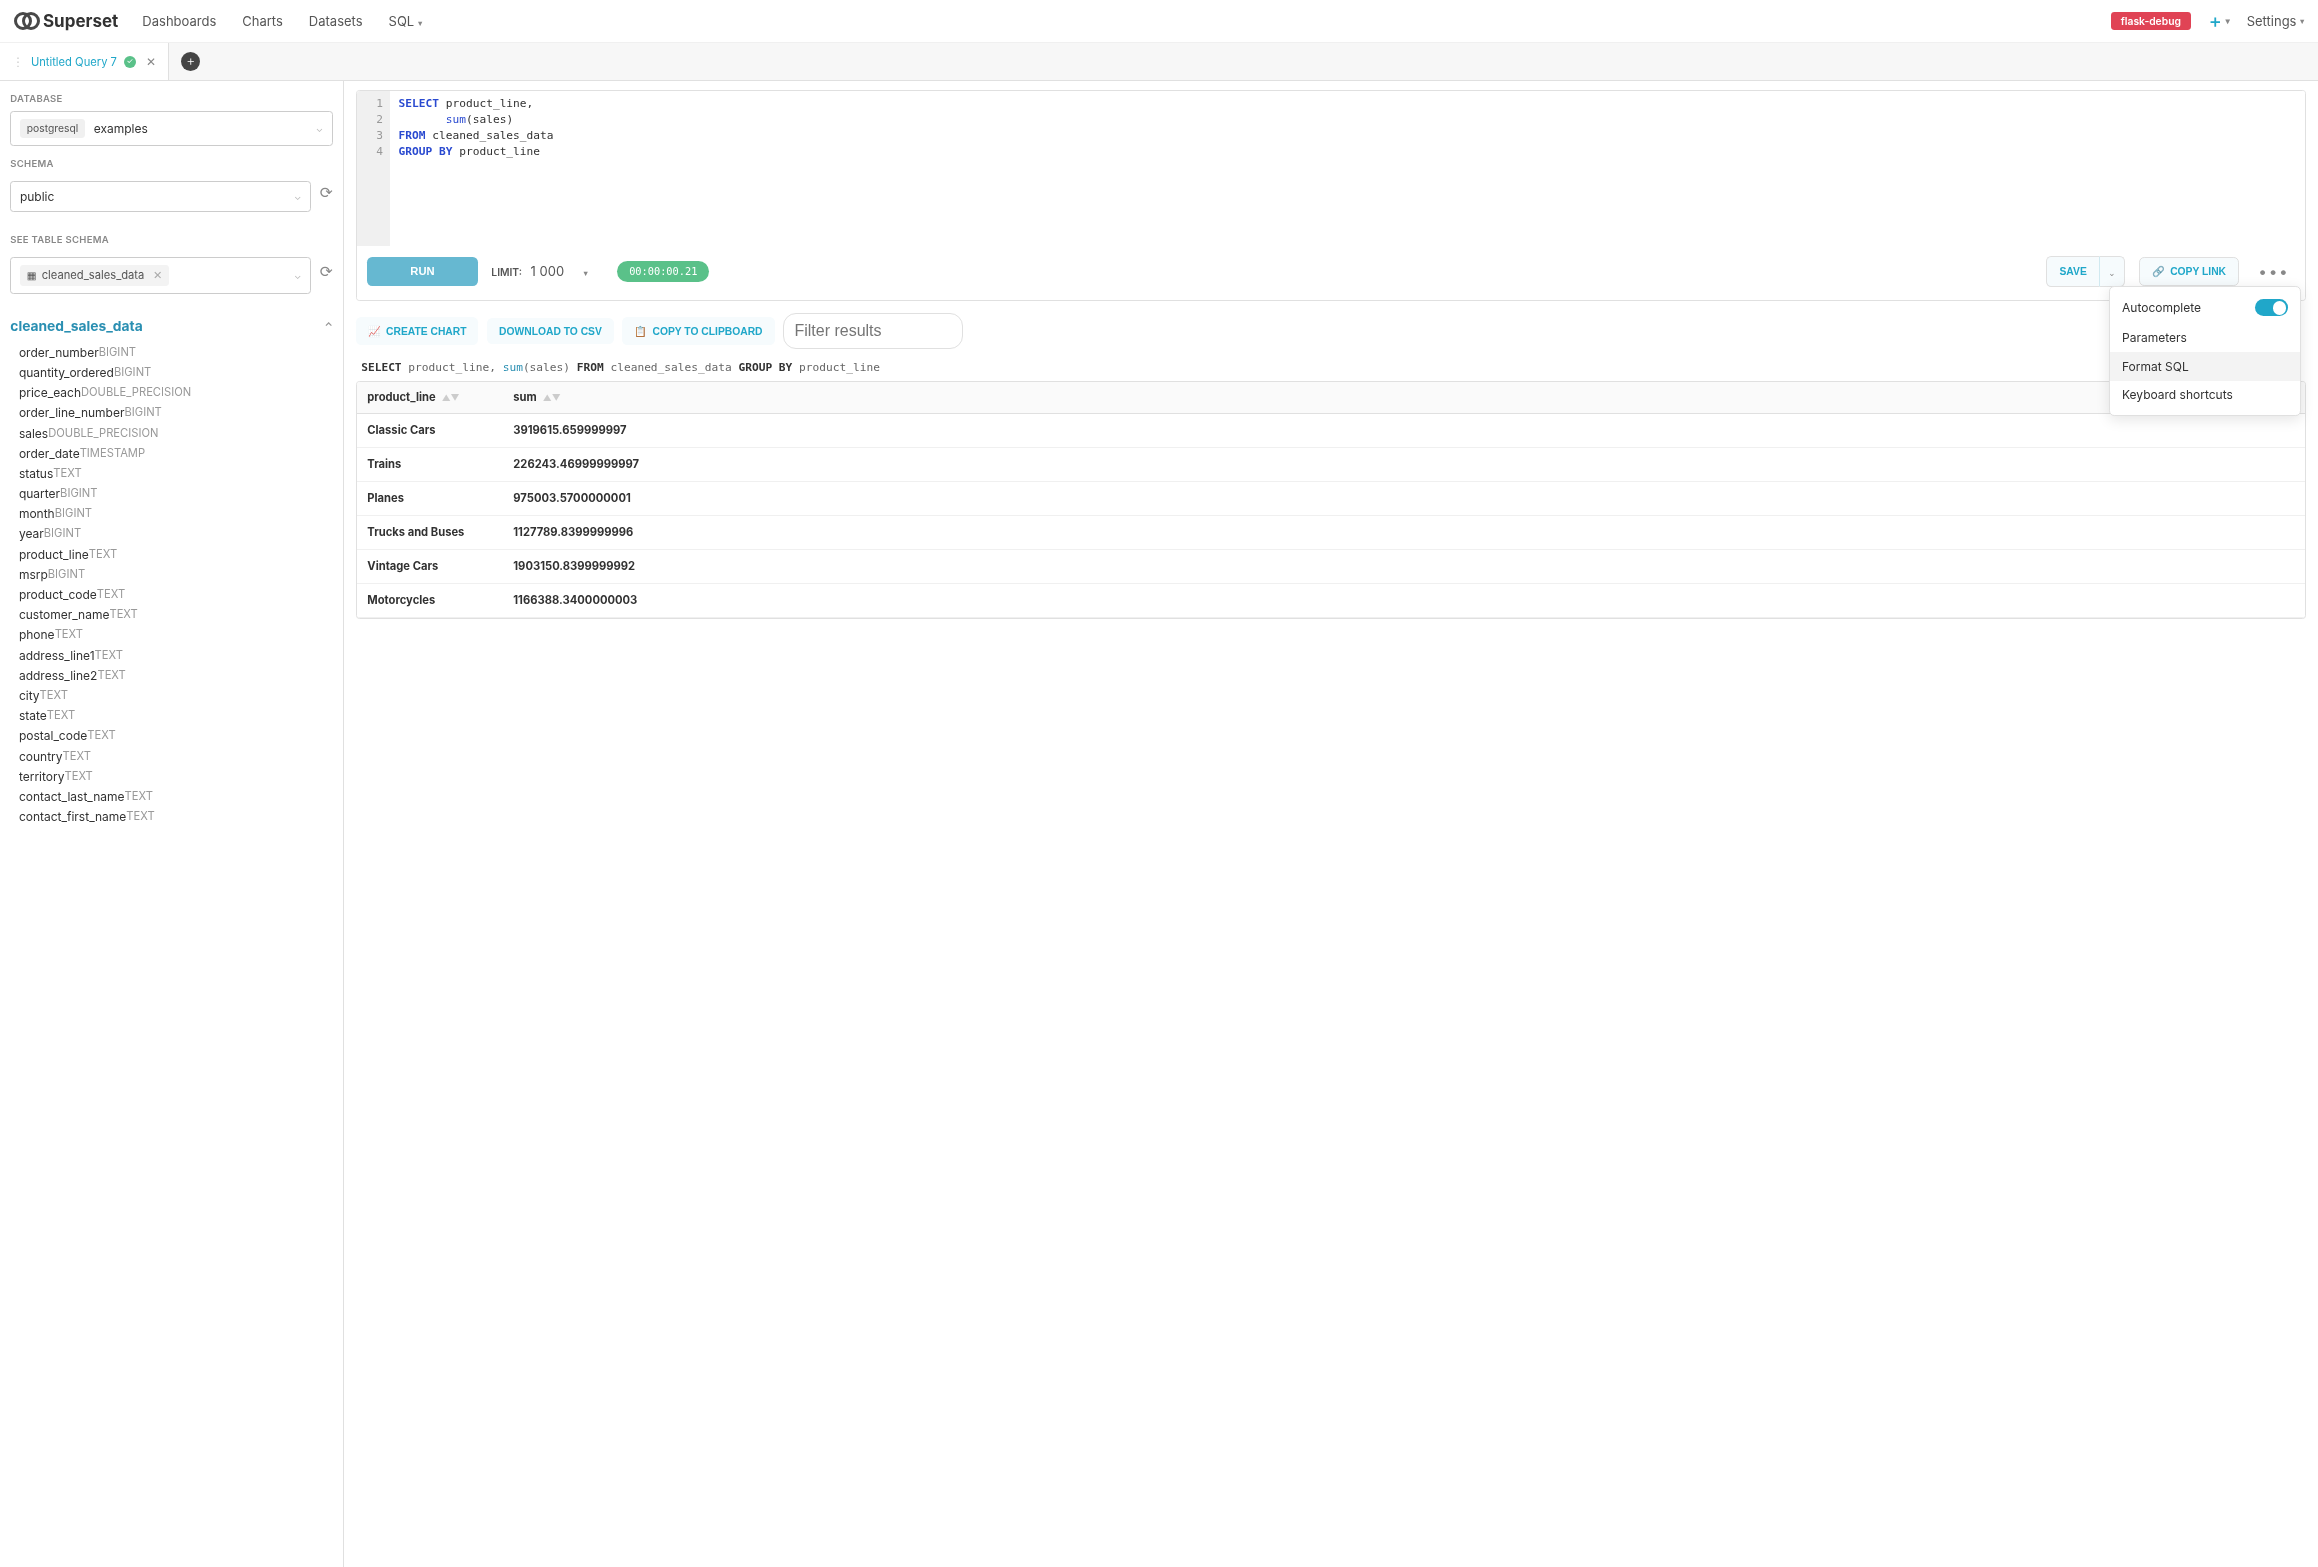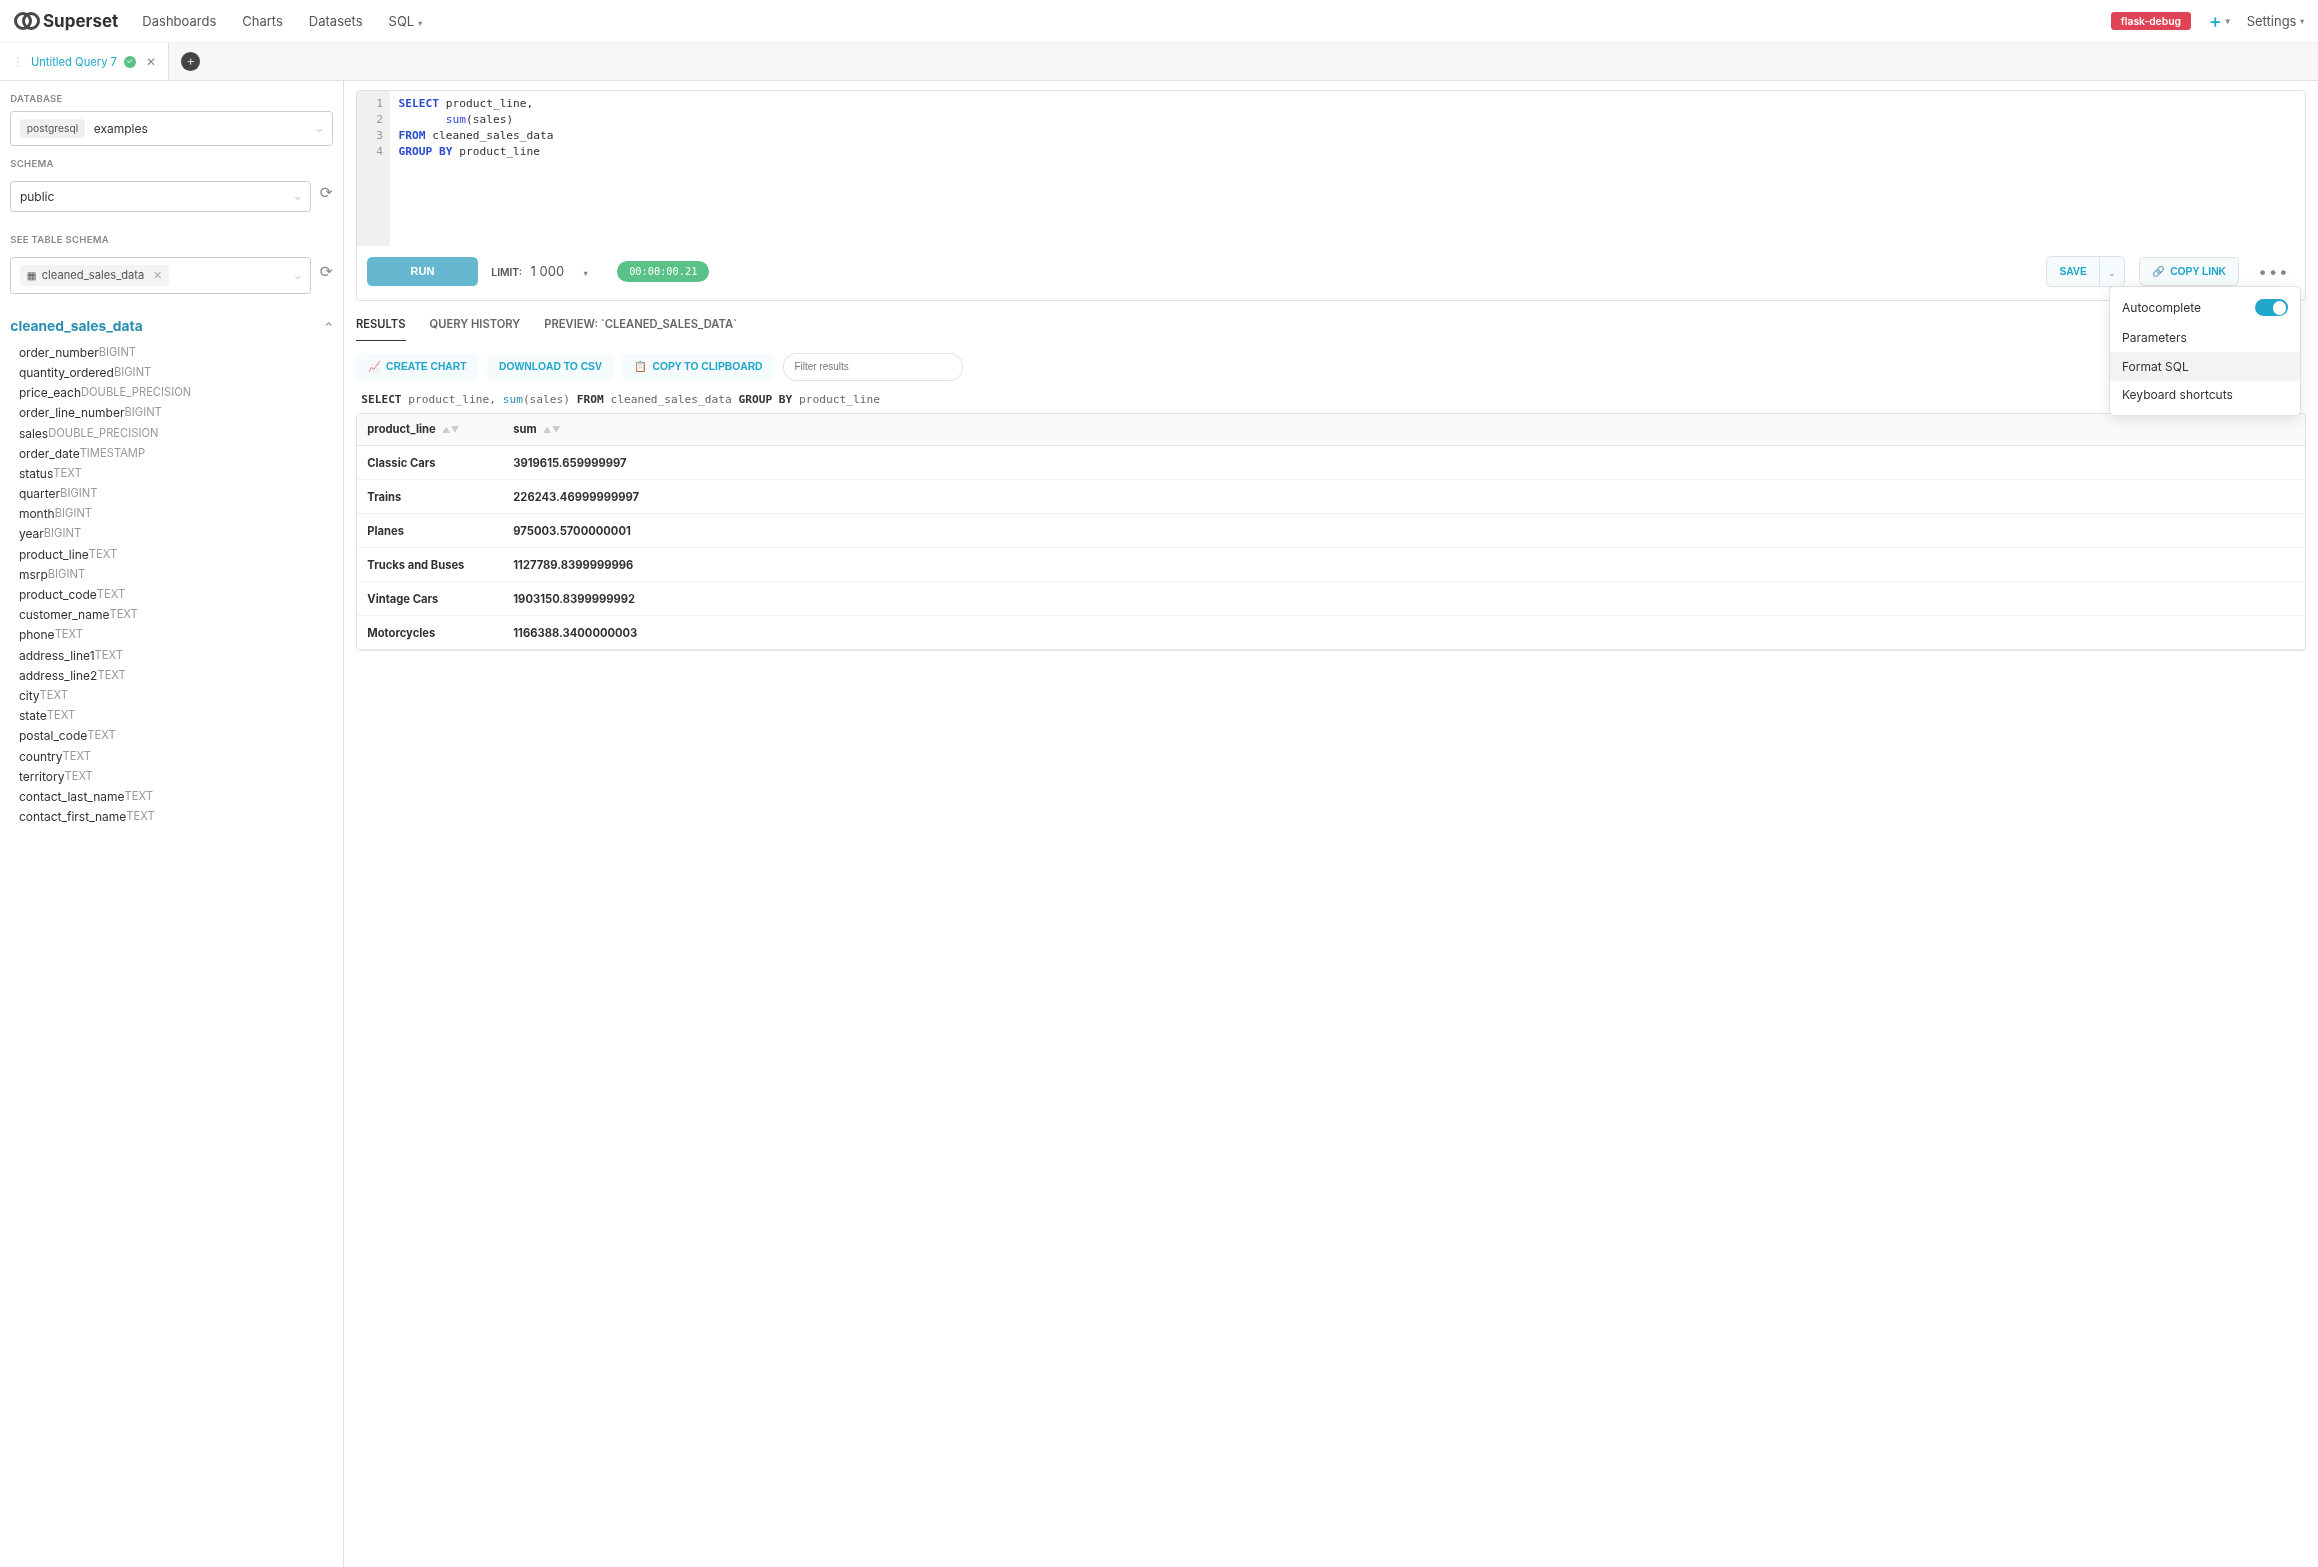--- a/index.html
+++ b/index.html
@@ -335,21 +335,21 @@
     padding: 7.7px 12px;
     border-radius: 5.2px;
     cursor: pointer;
     display: inline-flex; align-items: center; gap: 5.2px;
   }
   .filter-input {
     flex: 1;
     border: 0.9px solid var(--border);
     border-radius: 13px;
     padding: 7.7px 10.3px;
-    font-size: 10px;
+    font-size: 16px;
     max-width: 180px;
   }
 
   .sql-echo {
     font-family: Menlo, monospace;
     font-size: 11.2px;
     color: #666;
     margin: 12px 0 6.9px 5.2px;
   }
   .sql-echo .kw { color: #333; font-weight: 700; }
@@ -595,25 +595,20 @@
         <span>Parameters</span>
       </div>
       <div class="dropdown-item hover">
         <span>Format SQL</span>
       </div>
       <div class="dropdown-item">
         <span>Keyboard shortcuts</span>
       </div>
     </div>
 
-    <div class="results-tabs">
-      <div class="results-tab active">RESULTS</div>
-      <div class="results-tab">QUERY HISTORY</div>
-      <div class="results-tab">PREVIEW: `CLEANED_SALES_DATA`</div>
-    </div>
 
     <div class="results-toolbar">
       <button class="btn-light">
         <span>📈</span>
         <span>CREATE CHART</span>
       </button>
       <button class="btn-light">DOWNLOAD TO CSV</button>
       <button class="btn-light">
         <span>📋</span>
         <span>COPY TO CLIPBOARD</span>

